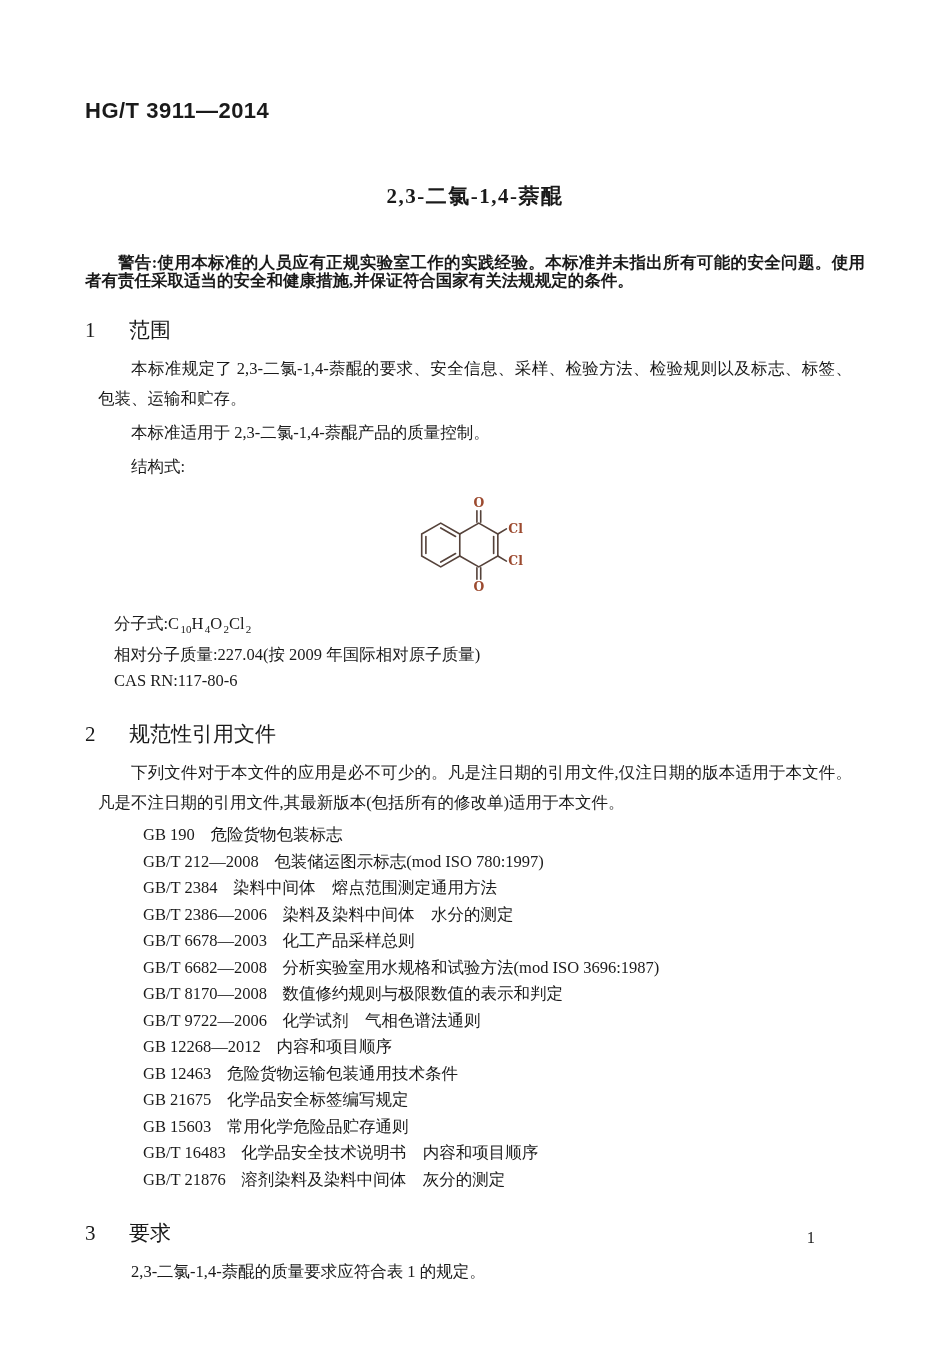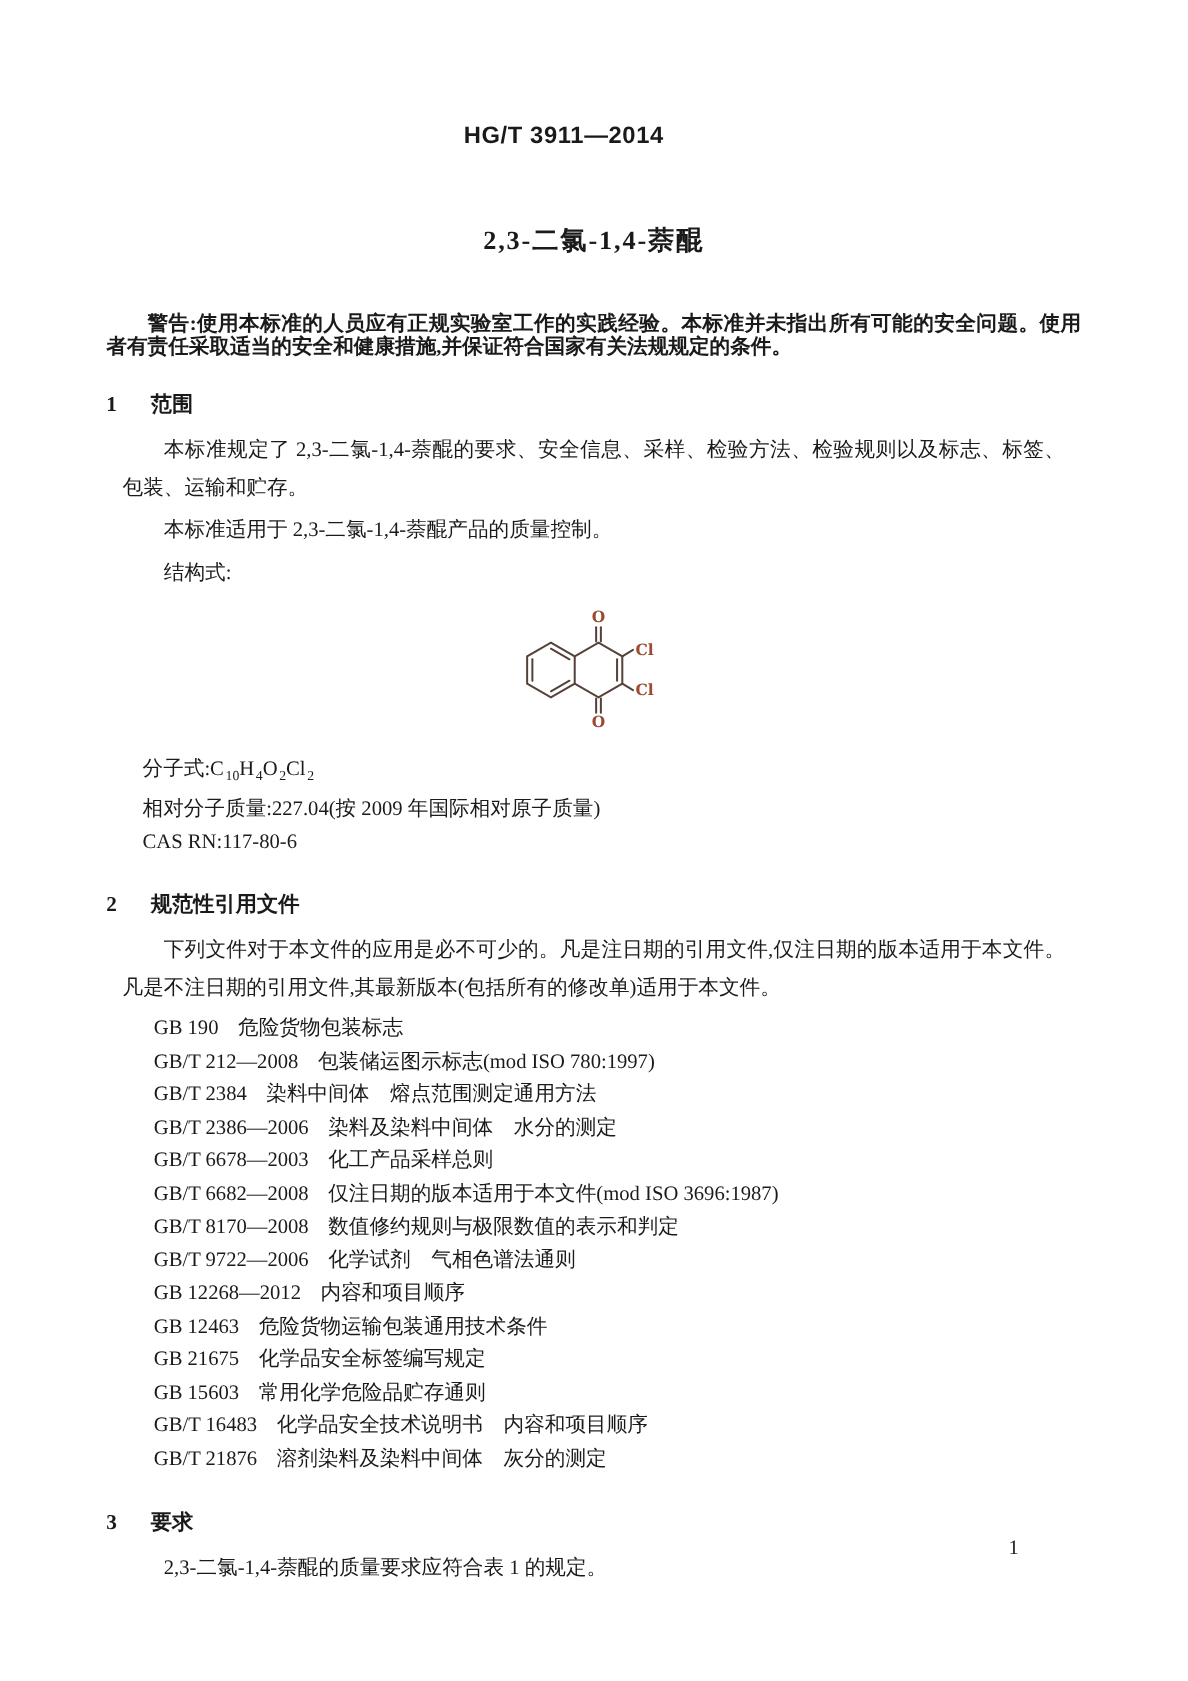--- a/index.html
+++ b/index.html
@@ -4,48 +4,48 @@
 <style>
   html,body{margin:0;padding:0;}
   body{
     width:950px;height:1345px;position:relative;overflow:hidden;
     background:#ffffff;color:#1a1a1a;
     font-family:"Liberation Serif","DejaVu Serif",serif;
     font-size:16.5px;
   }
   .page{padding:0 85px;position:relative;}
   .doc-header{
-    padding-top:98px;text-align:center;padding-right:48px;
-    font-weight:bold;font-size:19px;letter-spacing:.5px;
+    padding-top:98px;text-align:left;padding-right:48px;
+    font-weight:bold;font-size:22px;letter-spacing:.5px;
     font-family:"Liberation Sans","DejaVu Sans",sans-serif;
   }
   .doc-title{
     margin-top:58px;text-align:center;
     font-size:21px;font-weight:bold;letter-spacing:1.5px;
   }
   .warning{
     margin-top:44px;font-weight:bold;text-indent:2em;
     line-height:18px;text-align:justify;
   }
   .sec-heading{
-    margin:26px 0 10px 0;font-weight:bold;font-size:17px;
+    margin:26px 0 10px 0;font-weight:normal;font-size:21px;
   }
   .sec-heading .sec-num{margin-right:1.6em;}
   p.body-para{
     margin:4px 13px;text-indent:2em;line-height:30px;text-align:justify;
   }
   .struct-wrap{margin:4px 0 2px 0;text-align:center;}
   .struct-svg{display:inline-block;}
   .struct-svg text{font-family:"DejaVu Serif",serif;font-size:13px;font-weight:bold;}
   .chem-line{margin-left:29px;line-height:26px;}
   .chem-line sub{font-size:11px;}
   .f span{margin-right:.08em;}
   .ref-list{margin:2px 0 0 38px;}
   .ref{line-height:26.5px;white-space:nowrap;}
-  .ref-code{margin-right:.95em;}
+  .ref-code{margin-right:.95em;margin-left:20px;}
   .page-number{
     position:absolute;top:1228px;right:135px;font-size:16.5px;
   }
 </style>
 </head>
 <body>
 
 <div class="page">
 
   <div class="doc-header">HG/T 3911—2014</div>
@@ -98,21 +98,21 @@
   </div>
 
   <p class="body-para">下列文件对于本文件的应用是必不可少的。凡是注日期的引用文件,仅注日期的版本适用于本文件。凡是不注日期的引用文件,其最新版本(包括所有的修改单)适用于本文件。</p>
 
   <div class="ref-list">
     <div class="ref"><span class="ref-code">GB 190</span><span class="ref-title">危险货物包装标志</span></div>
     <div class="ref"><span class="ref-code">GB/T 212—2008</span><span class="ref-title">包装储运图示标志(mod ISO 780:1997)</span></div>
     <div class="ref"><span class="ref-code">GB/T 2384</span><span class="ref-title">染料中间体　熔点范围测定通用方法</span></div>
     <div class="ref"><span class="ref-code">GB/T 2386—2006</span><span class="ref-title">染料及染料中间体　水分的测定</span></div>
     <div class="ref"><span class="ref-code">GB/T 6678—2003</span><span class="ref-title">化工产品采样总则</span></div>
-    <div class="ref"><span class="ref-code">GB/T 6682—2008</span><span class="ref-title">仅注日期的版本适用于本文件(mod ISO 3696:1987)</span></div>
+    <div class="ref"><span class="ref-code">GB/T 6682—2008</span><span class="ref-title">分析实验室用水规格和试验方法(mod ISO 3696:1987)</span></div>
     <div class="ref"><span class="ref-code">GB/T 8170—2008</span><span class="ref-title">数值修约规则与极限数值的表示和判定</span></div>
     <div class="ref"><span class="ref-code">GB/T 9722—2006</span><span class="ref-title">化学试剂　气相色谱法通则</span></div>
     <div class="ref"><span class="ref-code">GB 12268—2012</span><span class="ref-title">内容和项目顺序</span></div>
     <div class="ref"><span class="ref-code">GB 12463</span><span class="ref-title">危险货物运输包装通用技术条件</span></div>
     <div class="ref"><span class="ref-code">GB 21675</span><span class="ref-title">化学品安全标签编写规定</span></div>
     <div class="ref"><span class="ref-code">GB 15603</span><span class="ref-title">常用化学危险品贮存通则</span></div>
     <div class="ref"><span class="ref-code">GB/T 16483</span><span class="ref-title">化学品安全技术说明书　内容和项目顺序</span></div>
     <div class="ref"><span class="ref-code">GB/T 21876</span><span class="ref-title">溶剂染料及染料中间体　灰分的测定</span></div>
   </div>
 

